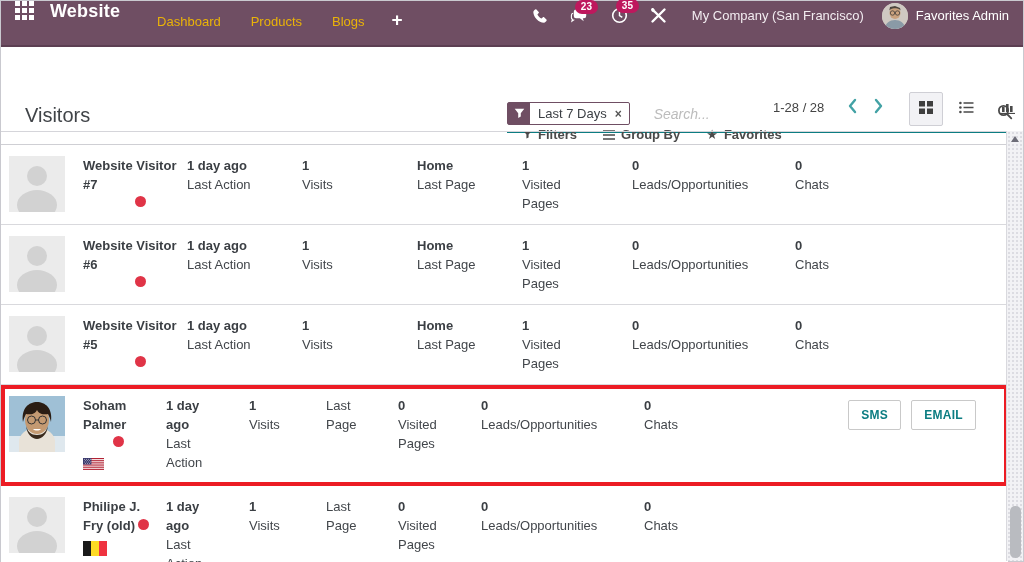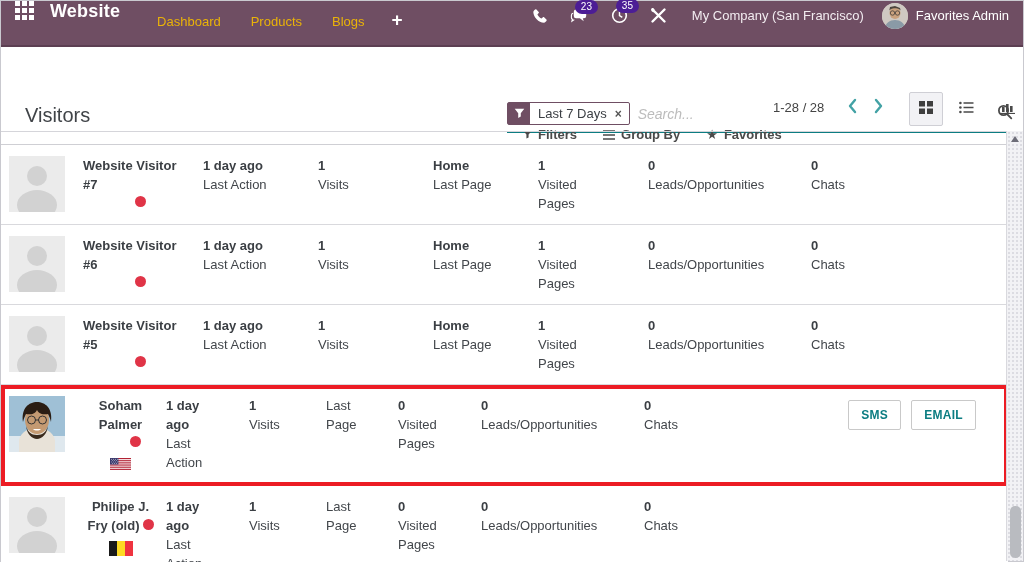--- a/index.html
+++ b/index.html
@@ -10,33 +10,33 @@
   
   .topnav { height:46px; background:#6f4e63; border-bottom:2px solid #5c3f52;
     display:flex; align-items:flex-start; padding:0 14px; color:#fff; }
   .apps-grid { display:grid; grid-template-columns:repeat(3,5px); grid-gap:2px; margin-right:16px; cursor:pointer; }
   .apps-grid i { width:5px; height:5px; background:#fff; display:block; }
   .brand { font-size:18px; font-weight:bold; margin-right:22px; letter-spacing:.2px; }
   .menu-item { font-size:13px; color:#eab308; padding:13px 15px; cursor:pointer; }
   .nav-plus { font-size:19px; font-weight:bold; padding:8px 12px; cursor:pointer; }
   .nav-right { margin-left:auto; display:flex; align-items:center; }
   .nav-ico { position:relative; padding:6px 11px; cursor:pointer; display:flex; align-items:center; }
-  .badge { position:absolute; top:-2px; left:16px; background:#4c1d95; color:#fff;
-    font-size:10px; font-weight:normal; border-radius:9px; padding:2px 6px; line-height:1; }
+  .badge { position:absolute; top:-2px; left:16px; background:#be185d; color:#fff;
+    font-size:10px; font-weight:bold; border-radius:9px; padding:2px 6px; line-height:1; }
   .company { font-size:13px; color:#f2ecf0; margin:0 18px 0 14px; cursor:pointer; }
   .user { display:flex; align-items:center; cursor:pointer; }
   .user-avatar { width:26px; height:26px; border-radius:50%; overflow:hidden; margin-right:8px; background:#cfcac4; }
   .user-name { font-size:13px; color:#fff; }
 
   
   .header { position:relative; height:86px; }
   .page-title { position:absolute; left:24px; top:57px; font-size:20px; color:#404448; font-weight:400; }
   .searchbar { position:absolute; left:506px; top:55px; width:506px; }
   .search-line { display:flex; align-items:center; border-bottom:2px solid #0c7d82; padding-bottom:6px; }
-  .facet { display:flex; align-items:stretch; border:1px solid #6f4e63; border-radius:2px; height:23px; margin-right:8px;justify-content:flex-end; }
+  .facet { display:flex; align-items:stretch; border:1px solid #6f4e63; border-radius:2px; height:23px; margin-right:24px;justify-content:flex-end; }
   .facet-ico { background:#6f4e63; display:flex; align-items:center; justify-content:center; width:22px; }
   .facet-label { font-size:13px; color:#3b3f44; padding:3px 6px 0 8px; white-space:nowrap; }
   .facet-x { font-size:12px; font-weight:bold; color:#555; padding:4px 7px 0 2px; cursor:pointer; }
   .search-input { flex:1; border:none; outline:none; font-size:14px; color:#444;font-style:italic; }
   .search-input::placeholder { color:#bcbcbc; }
   .search-mag { margin-left:6px; cursor:pointer; }
 
   
   .controls { position:absolute; left:0; right:0; top:88px; height:42px; }
   .ctrl-left { position:absolute; left:522px; top:9px; display:flex; align-items:center; }
@@ -57,29 +57,29 @@
   .row { display:flex; align-items:flex-start; padding:11px 0 11px 8px;
     border-bottom:1px solid #d9d9dd; background:#fff; }
   .row.highlight { border:4px solid #ec1c24; padding:7px 0 7px 4px; }
   .avatar { width:56px; height:56px; flex:0 0 56px; margin-right:18px; }
   .name-cell { font-size:13px; line-height:19px; font-weight:bold; color:#3b3f44; }
   .dot { display:inline-block; width:11px; height:11px; border-radius:50%; background:#e03447; }
   .dot-line { line-height:14px; margin-top:2px; }
   .flag { display:block; margin-top:6px; }
   .cell { font-size:13px; line-height:19px; color:#42464b; }
   .cell .val { font-weight:bold; color:#3b3f44; }
-  .r-wide  .name-cell { width:100px; margin-right:20px; }
+  .r-wide  .name-cell { width:100px; margin-right:4px; }
   .r-wide  .dot-line { margin-left:52px; }
   .r-wide  .c0 { width:110px; margin-right:5px; }
   .r-wide  .c1 { width:110px; margin-right:5px; }
   .r-wide  .c2 { width:100px; margin-right:5px; }
   .r-wide  .c3 { width:60px;  margin-right:50px; }
   .r-wide  .c4 { width:160px; margin-right:3px; }
   .r-wide  .c5 { width:90px; }
-  .r-narrow .name-cell { width:75px; margin-right:8px;text-align:center; }
+  .r-narrow .name-cell { width:75px; margin-right:8px; }
   .r-narrow .dot-line { margin-left:30px; }
   .r-narrow .c0 { width:50px; margin-right:33px; }
   .r-narrow .c1 { width:45px; margin-right:32px; }
   .r-narrow .c2 { width:45px; margin-right:27px; }
   .r-narrow .c3 { width:55px; margin-right:28px; }
   .r-narrow .c4 { width:150px; margin-right:13px; }
   .r-narrow .c5 { width:55px; }
   .row-actions { margin-left:auto; padding-right:28px; display:flex; gap:10px; margin-top:4px; }
   .act-btn { background:#fff; border:1px solid #c9c9c9; border-radius:2px; color:#0c7d82;
     font-size:12px; font-weight:bold; padding:7px 12px; cursor:pointer; letter-spacing:.3px;

